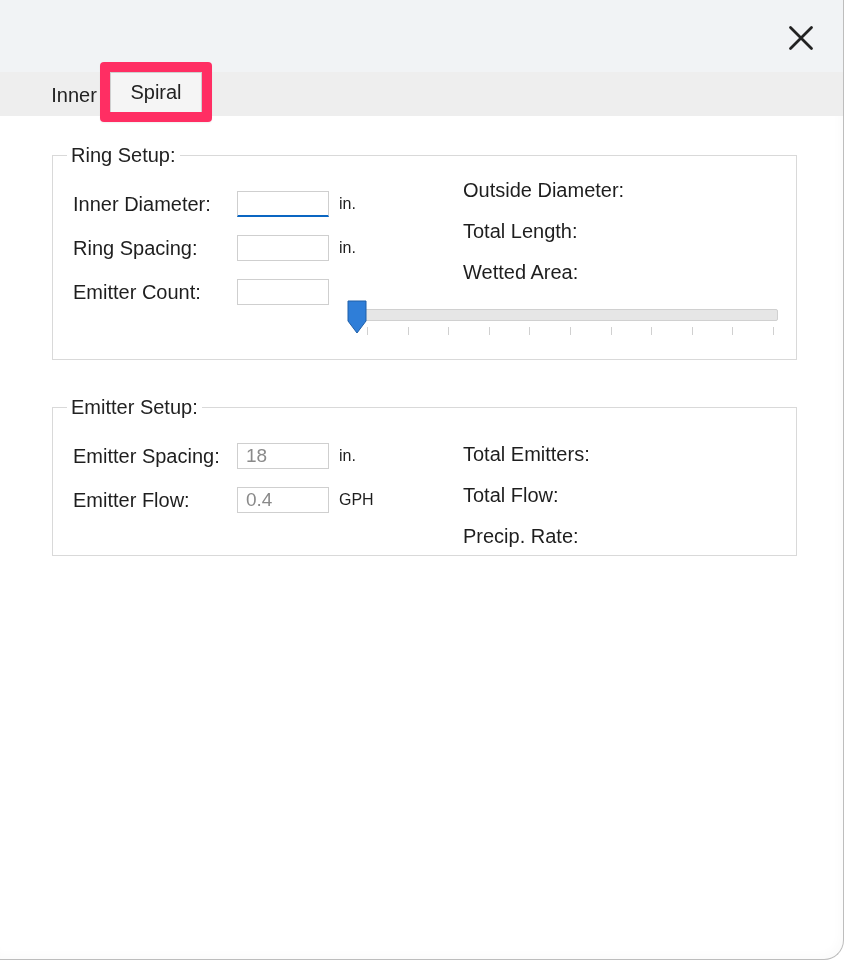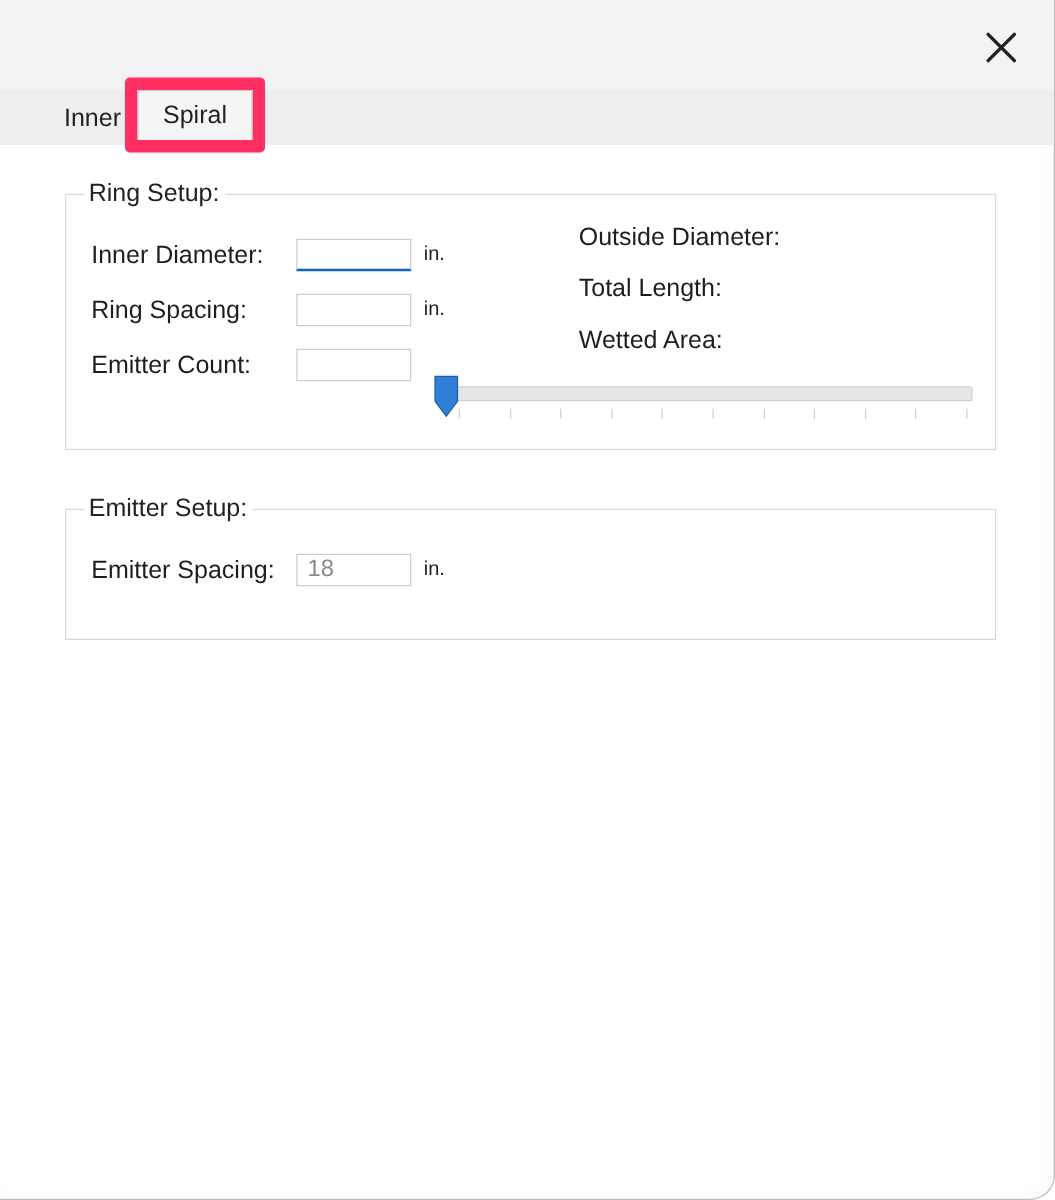--- a/index.html
+++ b/index.html
@@ -251,17 +251,27 @@
 
     <fieldset class="group emitter">
       <legend>Emitter Setup:</legend>
 
       <div class="row">
         <span class="label">Emitter Spacing:</span>
         <input class="textbox" type="text" value="18" style="">
         <span class="unit">in.</span>
       </div>
 
-
+      <div class="row">
+        <span class="label">Emitter Flow:</span>
+        <input class="textbox" type="text" value="0.4" style="">
+        <span class="unit">GPH</span>
+      </div>
+
+      <div class="right-stats">
+        <div class="stat">Total Emitters:</div>
+        <div class="stat">Total Flow:</div>
+        <div class="stat">Precip. Rate:</div>
+      </div>
     </fieldset>
 
   </div>
 </div>
 
 </body></html>

